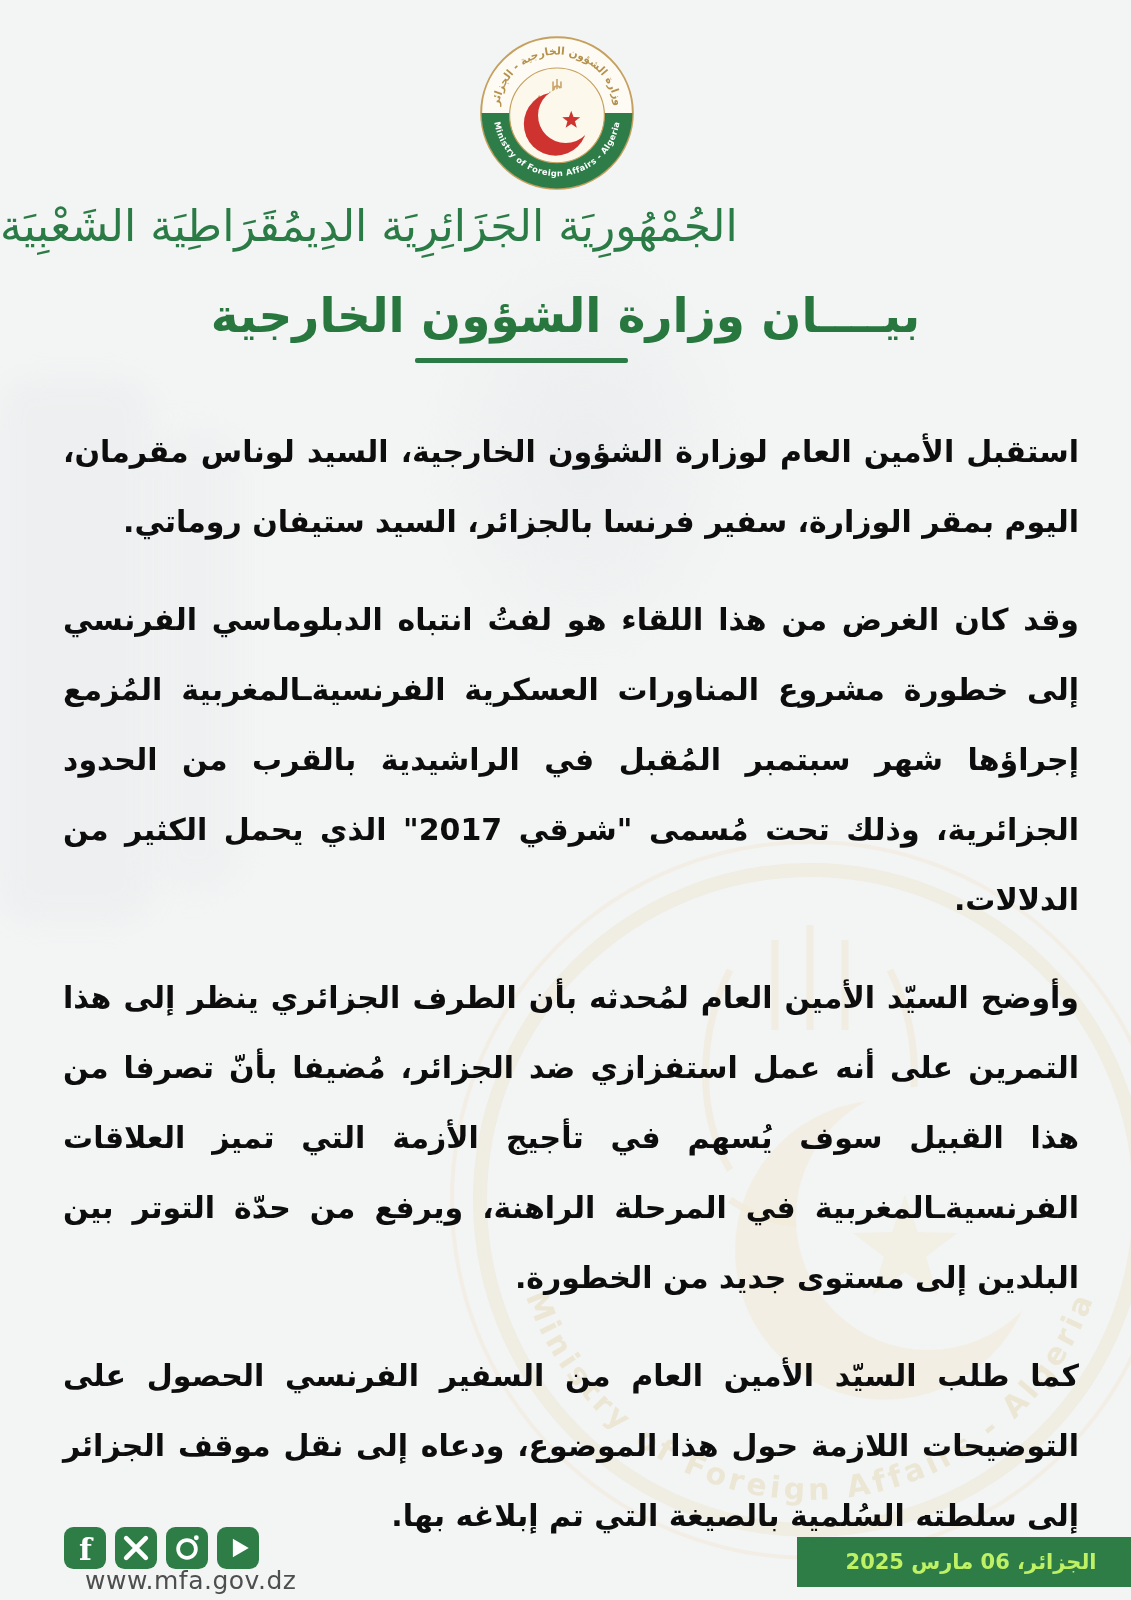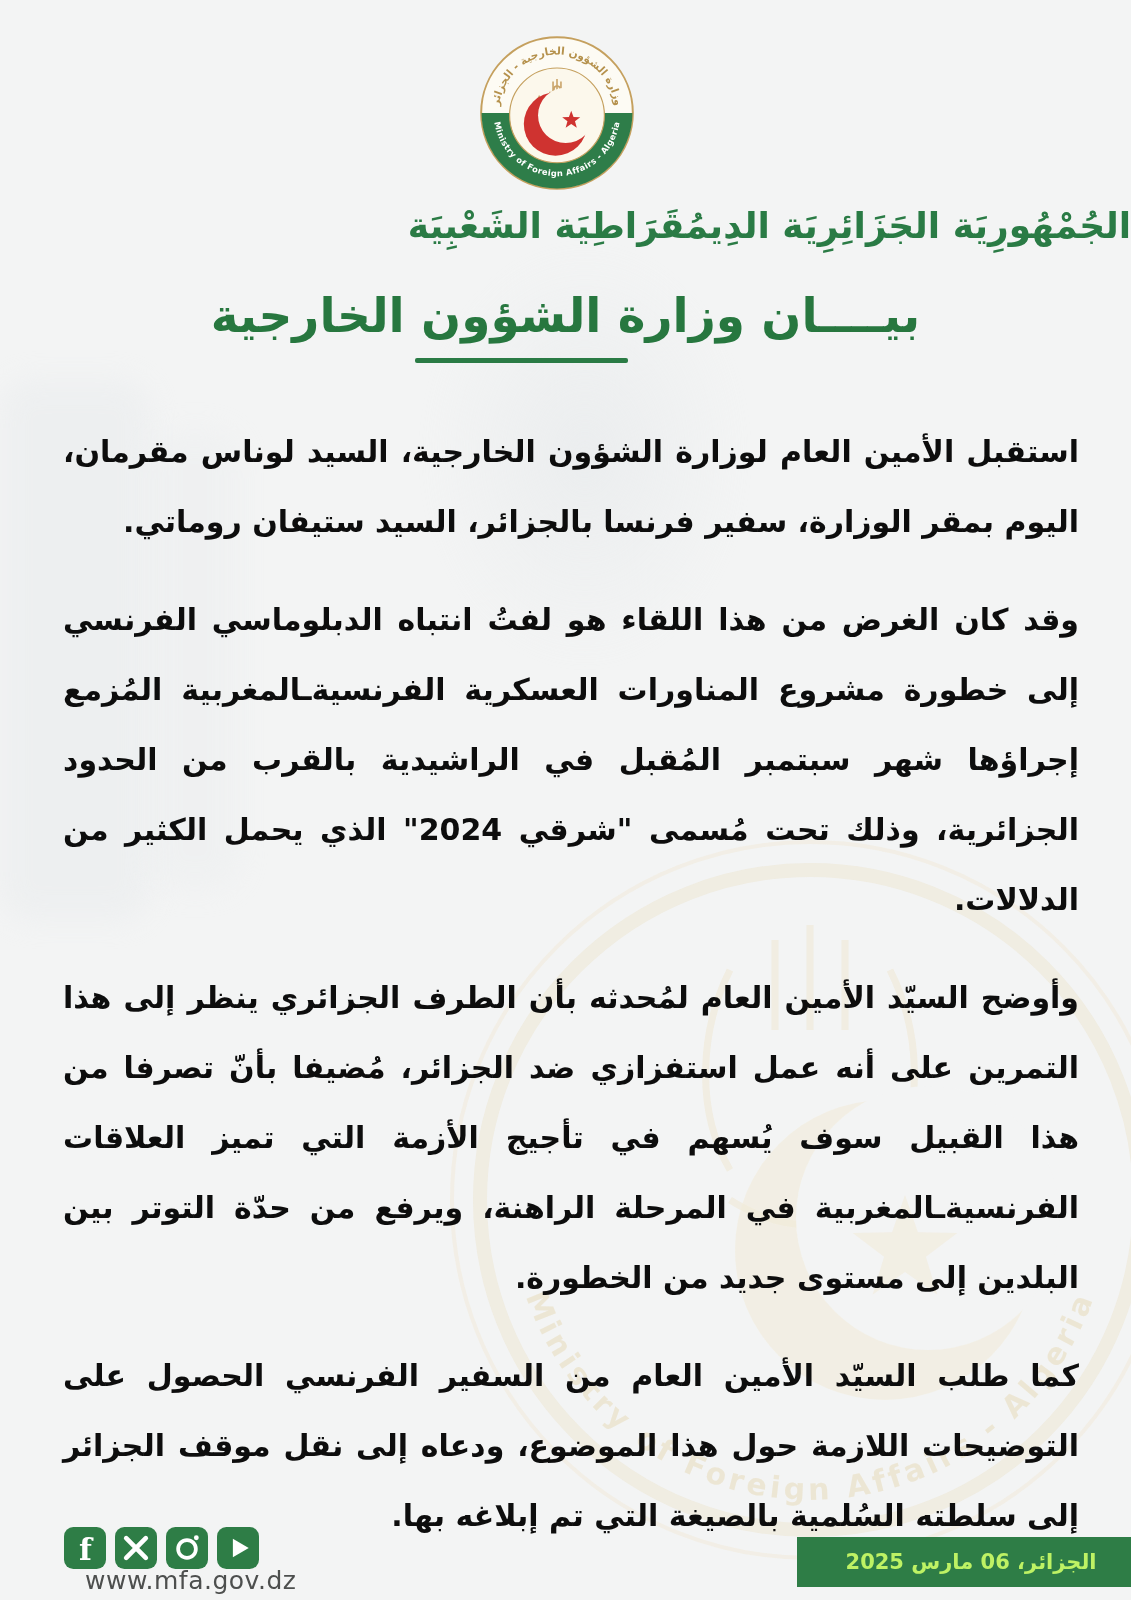--- a/index.html
+++ b/index.html
@@ -8,22 +8,22 @@
   
   .bg-layer{position:absolute;inset:0;z-index:0;pointer-events:none;}
   .photo-hint{position:absolute;background:#e7eaec;opacity:.45;filter:blur(14px);border-radius:30px;}
   .ph1{left:0;top:380px;width:150px;height:540px;}
   .ph2{left:150px;top:430px;width:90px;height:460px;opacity:.3;}
   .ph3{left:420px;top:240px;width:330px;height:430px;background:radial-gradient(#e6e9eb 0%,rgba(230,233,235,0) 70%);filter:blur(6px);opacity:.6;}
   .watermark{position:absolute;left:430px;top:820px;width:760px;height:760px;opacity:.8;}
   
   .content{position:absolute;inset:0;z-index:2;}
   .seal{position:absolute;left:478px;top:34px;width:158px;height:158px;}
-  .republic-line{position:absolute;left:0;right:0;top:198px;text-align:right;direction:rtl;
-    color:#2a7b45;font-size:36px;font-weight:bold;letter-spacing:0;line-height:56px;}
+  .republic-line{position:absolute;left:0;right:0;top:198px;text-align:left;direction:rtl;
+    color:#2a7b45;font-size:44px;font-weight:normal;letter-spacing:0;line-height:56px;}
   .statement-title{position:absolute;left:0;right:0;top:284px;text-align:center;direction:rtl;
     color:#27773f;font-size:47px;font-weight:bold;line-height:64px;}
   .title-underline{position:absolute;left:415px;top:358px;width:213px;height:5px;background:#2a7b45;border-radius:2px;}
   .body-text{position:absolute;left:63px;right:52px;top:417px;direction:rtl;}
   .body-text p{margin:0 0 28px 0;font-size:30px;line-height:70px;font-weight:bold;color:#0d0d0d;
     text-align:justify;text-align-last:right;}
   
   .social-row{position:absolute;left:64px;top:1527px;display:flex;gap:9px;}
   .social-row svg{display:block;}
   .website{position:absolute;left:85px;top:1566px;font-size:25px;color:#4d4f4e;letter-spacing:.5px;}
@@ -90,21 +90,21 @@
         <textPath href="#sealBottom" startOffset="50%" text-anchor="middle">Ministry of Foreign Affairs - Algeria</textPath>
       </text>
     </svg>
 
     <div class="republic-line">الجُمْهُورِيَة الجَزَائِرِيَة الدِيمُقَرَاطِيَة الشَعْبِيَة</div>
     <div class="statement-title">بيــــان وزارة الشؤون الخارجية</div>
     <div class="title-underline"></div>
 
     <div class="body-text">
       <p>استقبل الأمين العام لوزارة الشؤون الخارجية، السيد لوناس مقرمان، اليوم بمقر الوزارة، سفير فرنسا بالجزائر، السيد ستيفان روماتي.</p>
-      <p>وقد كان الغرض من هذا اللقاء هو لفتُ انتباه الدبلوماسي الفرنسي إلى خطورة مشروع المناورات العسكرية الفرنسيةـالمغربية المُزمع إجراؤها شهر سبتمبر المُقبل في الراشيدية بالقرب من الحدود الجزائرية، وذلك تحت مُسمى "شرقي 2024" الذي يحمل الكثير من الدلالات.</p>
+      <p>وقد كان الغرض من هذا اللقاء هو لفتُ انتباه الدبلوماسي الفرنسي إلى خطورة مشروع المناورات العسكرية الفرنسيةـالمغربية المُزمع إجراؤها شهر سبتمبر المُقبل في الراشيدية بالقرب من الحدود الجزائرية، وذلك تحت مُسمى "شرقي 2017" الذي يحمل الكثير من الدلالات.</p>
       <p>وأوضح السيّد الأمين العام لمُحدثه بأن الطرف الجزائري ينظر إلى هذا التمرين على أنه عمل استفزازي ضد الجزائر، مُضيفا بأنّ تصرفا من هذا القبيل سوف يُسهم في تأجيج الأزمة التي تميز العلاقات الفرنسيةـالمغربية في المرحلة الراهنة، ويرفع من حدّة التوتر بين البلدين إلى مستوى جديد من الخطورة.</p>
       <p>كما طلب السيّد الأمين العام من السفير الفرنسي الحصول على التوضيحات اللازمة حول هذا الموضوع، ودعاه إلى نقل موقف الجزائر إلى سلطته السُلمية بالصيغة التي تم إبلاغه بها.</p>
     </div>
 
     <div class="social-row">
       <svg width="42" height="42" viewBox="0 0 45 45">
         <rect x="0" y="0" width="45" height="45" rx="10" fill="#2e7d46"></rect>
         <text x="23" y="35" text-anchor="middle" font-size="32" font-weight="bold" fill="#ffffff" font-family="DejaVu Serif, serif">f</text>
       </svg>
       <svg width="42" height="42" viewBox="0 0 45 45">

